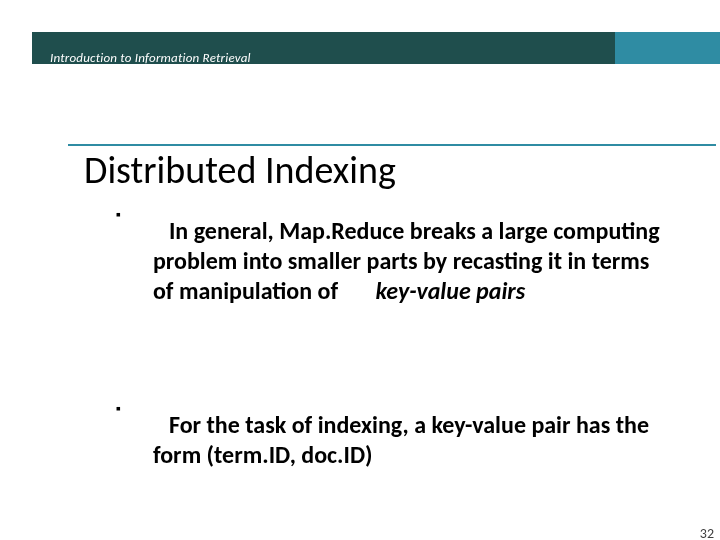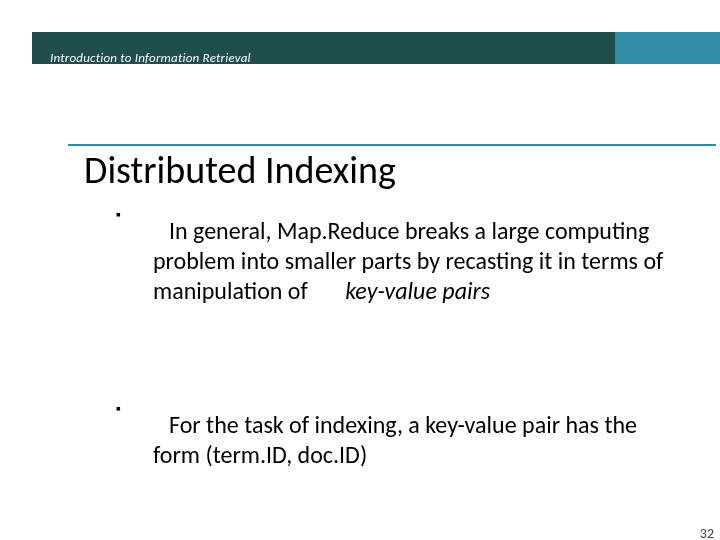--- a/index.html
+++ b/index.html
@@ -7,21 +7,21 @@
   .slide { position: relative; width: 720px; height: 540px; background: #ffffff; }
   .header-bar { position: absolute; top: 0; left: 0; width: 100%; height: 22px; }
   .header-dark { position: absolute; top: 0; left: 0; width: 583px; height: 22px; background: #1f4e4d; }
   .header-teal { position: absolute; top: 0; left: 583px; width: 137px; height: 22px; background: #2f8ca3; }
   .header-text { position: absolute; top: 0; left: 2px; height: 22px; line-height: 20px; color: #ffffff; font-style: italic; font-size: 13px; letter-spacing: 0.2px; }
   .title { position: absolute; top: 55px; left: 36px; font-size: 38px; color: #000000; font-weight: 400; margin-top: 44px; }
   .title-rule { position: absolute; top: 112px; left: 36px; width: 648px; height: 0; border-top: 2px solid #2f8ca3; }
   .body { position: absolute; top: 136px; left: 36px; width: 648px; }
   .bullet { display: flex; margin-bottom: 40px; }
   .bullet-marker { flex: 0 0 24px; font-size: 14px; color: #000; padding-top: 6px; }
-  .bullet-text { flex: 1; font-size: 24px; line-height: 1.25; color: #000; }
+  .bullet-text { flex: 1; font-size: 24px; line-height: 1.25; color: #000; font-weight: bold; }
   .bullet-text em { font-style: italic; }
   .pagenum { position: absolute; right: 22px; bottom: 14px; font-size: 14px; color: #404040; }
 </style>
 </head>
 <body>
 
 <div class="slide">
   <div class="header-bar">
     <div class="header-dark"></div>
     <div class="header-teal"></div>

